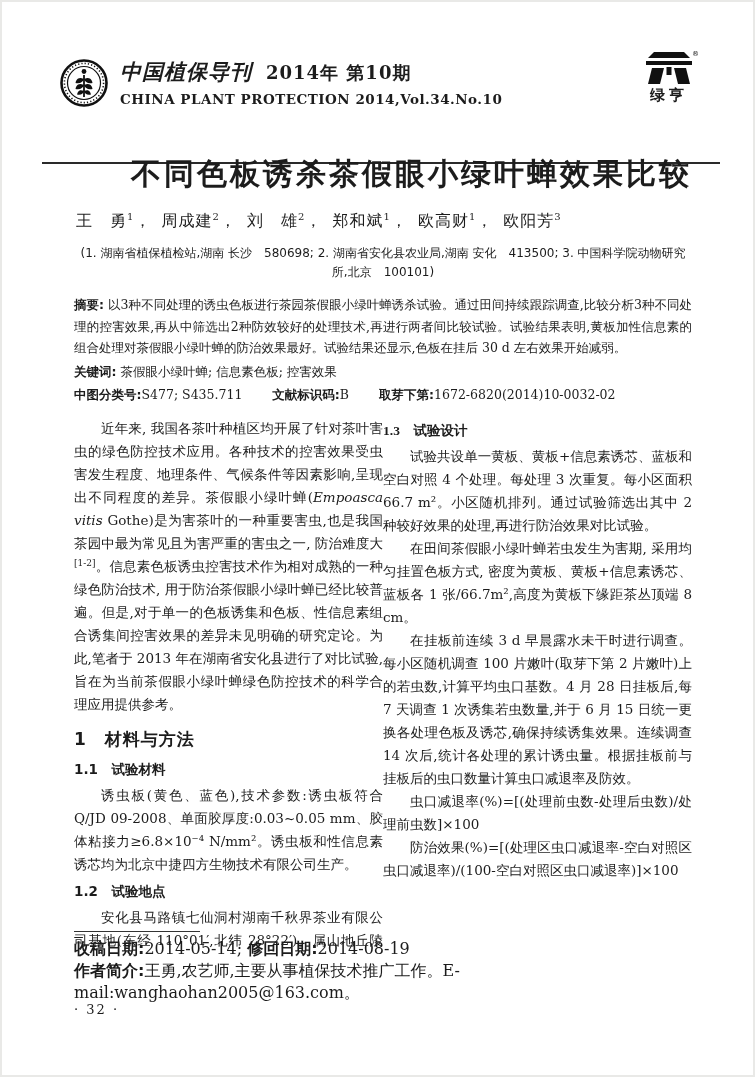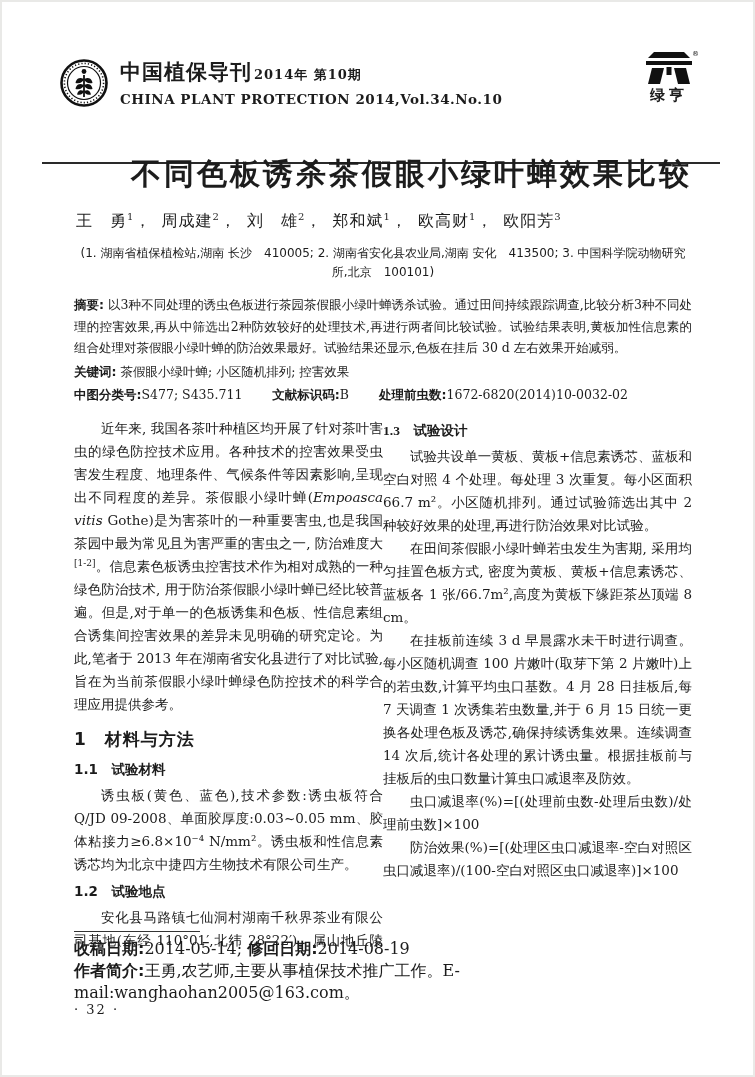--- a/index.html
+++ b/index.html
@@ -14,22 +14,22 @@
   }
   .content{position:absolute;left:72px;top:0;width:618px;}
 
   
   .journal-header{
     position:absolute;left:40px;top:48px;width:678px;height:62px;
   }
   .header-left{position:absolute;left:18px;top:8px;display:flex;align-items:center;}
   .emblem{width:48px;height:48px;flex:0 0 auto;}
   .jtitles{margin-left:12px;}
-  .jt-cn{font-family:"DejaVu Serif","Liberation Serif",serif;font-weight:bold;font-size:21px;letter-spacing:1px;}
-  .jt-issue{font-size:13px;font-weight:bold;font-style:normal;font-family:"DejaVu Serif",serif;margin-left:2px;letter-spacing:1px;}
+  .jt-cn{font-family:"DejaVu Serif","Liberation Serif",serif;font-weight:bold;font-style:italic;font-size:21px;letter-spacing:1px;}
+  .jt-issue{font-size:18px;font-weight:bold;font-style:normal;font-family:"DejaVu Serif",serif;margin-left:14px;letter-spacing:1px;}
   .jt-en{font-size:13.5px;font-weight:bold;letter-spacing:0.5px;margin-top:5px;font-family:"DejaVu Serif","Liberation Serif",serif;}
   .header-rule{position:absolute;left:0px;top:112px;width:678px;height:0;border-top:2.5px solid #2a2a2a;}
   .brand{position:absolute;right:18px;top:-2px;width:66px;text-align:center;}
   .brand svg{display:block;margin:0 auto;}
   .brand-cn{font-size:15px;font-weight:bold;font-family:"DejaVu Serif",serif;letter-spacing:4px;margin-top:-2px;text-align:center;}
 
   
   .art-title{
     margin-top:152px;text-align:right;
     font-family:"DejaVu Sans","Liberation Sans",sans-serif;
@@ -122,32 +122,32 @@
 
     <div class="authors">
       <span class="author"><span>王　勇</span><sup>1</sup><span>，</span></span>
       <span class="author"><span>周成建</span><sup>2</sup><span>，</span></span>
       <span class="author"><span>刘　雄</span><sup>2</sup><span>，</span></span>
       <span class="author"><span>郑和斌</span><sup>1</sup><span>，</span></span>
       <span class="author"><span>欧高财</span><sup>1</sup><span>，</span></span>
       <span class="author"><span>欧阳芳</span><sup>3</sup><span></span></span>
     </div>
 
-    <div class="affiliation">(1. 湖南省植保植检站,湖南 长沙　410005; 2. 湖南省安化县农业局,湖南 安化　413500; 3. 中国科学院动物研究所,北京　100101)</div>
+    <div class="affiliation">(1. 湖南省植保植检站,湖南 长沙　580698; 2. 湖南省安化县农业局,湖南 安化　413500; 3. 中国科学院动物研究所,北京　100101)</div>
 
     <div class="abstract-block">
       <span class="lbl">摘要:</span><span> 以3种不同处理的诱虫色板进行茶园茶假眼小绿叶蝉诱杀试验。通过田间持续跟踪调查,比较分析3种不同处理的控害效果,再从中筛选出2种防效较好的处理技术,再进行两者间比较试验。试验结果表明,黄板加性信息素的组合处理对茶假眼小绿叶蝉的防治效果最好。试验结果还显示,色板在挂后 30 d 左右效果开始减弱。</span>
     </div>
     <div class="kw">
-      <span class="lbl">关键词:</span><span> 茶假眼小绿叶蝉; 小区随机排列; 控害效果</span>
+      <span class="lbl">关键词:</span><span> 茶假眼小绿叶蝉; 信息素色板; 控害效果</span>
     </div>
     <div class="clc">
       <span class="pair"><span class="lbl">中图分类号:</span><span>S477; S435.711</span></span>
       <span class="pair"><span class="lbl">文献标识码:</span><span>B</span></span>
-      <span class="pair"><span class="lbl">处理前虫数:</span><span>1672-6820(2014)10-0032-02</span></span>
+      <span class="pair"><span class="lbl">取芽下第:</span><span>1672-6820(2014)10-0032-02</span></span>
     </div>
 
     <div class="columns">
       <div class="col">
         <p><span>近年来, 我国各茶叶种植区均开展了针对茶叶害虫的绿色防控技术应用。各种技术的控害效果受虫害发生程度、地理条件、气候条件等因素影响,呈现出不同程度的差异。茶假眼小绿叶蝉(</span><i>Empoasca vitis</i><span> Gothe)是为害茶叶的一种重要害虫,也是我国茶园中最为常见且为害严重的害虫之一, 防治难度大</span><span class="ref-sup">[1-2]</span><span>。信息素色板诱虫控害技术作为相对成熟的一种绿色防治技术, 用于防治茶假眼小绿叶蝉已经比较普遍。但是,对于单一的色板诱集和色板、性信息素组合诱集间控害效果的差异未见明确的研究定论。为此,笔者于 2013 年在湖南省安化县进行了对比试验, 旨在为当前茶假眼小绿叶蝉绿色防控技术的科学合理应用提供参考。</span></p>
 
         <h2 class="sec">1　材料与方法</h2>
         <h3 class="sub">1.1　试验材料</h3>
         <p>诱虫板(黄色、蓝色),技术参数:诱虫板符合 Q/JD 09-2008、单面胶厚度:0.03~0.05 mm、胶体粘接力≥6.8×10⁻⁴ N/mm²。诱虫板和性信息素诱芯均为北京中捷四方生物技术有限公司生产。</p>
         <h3 class="sub">1.2　试验地点</h3>

